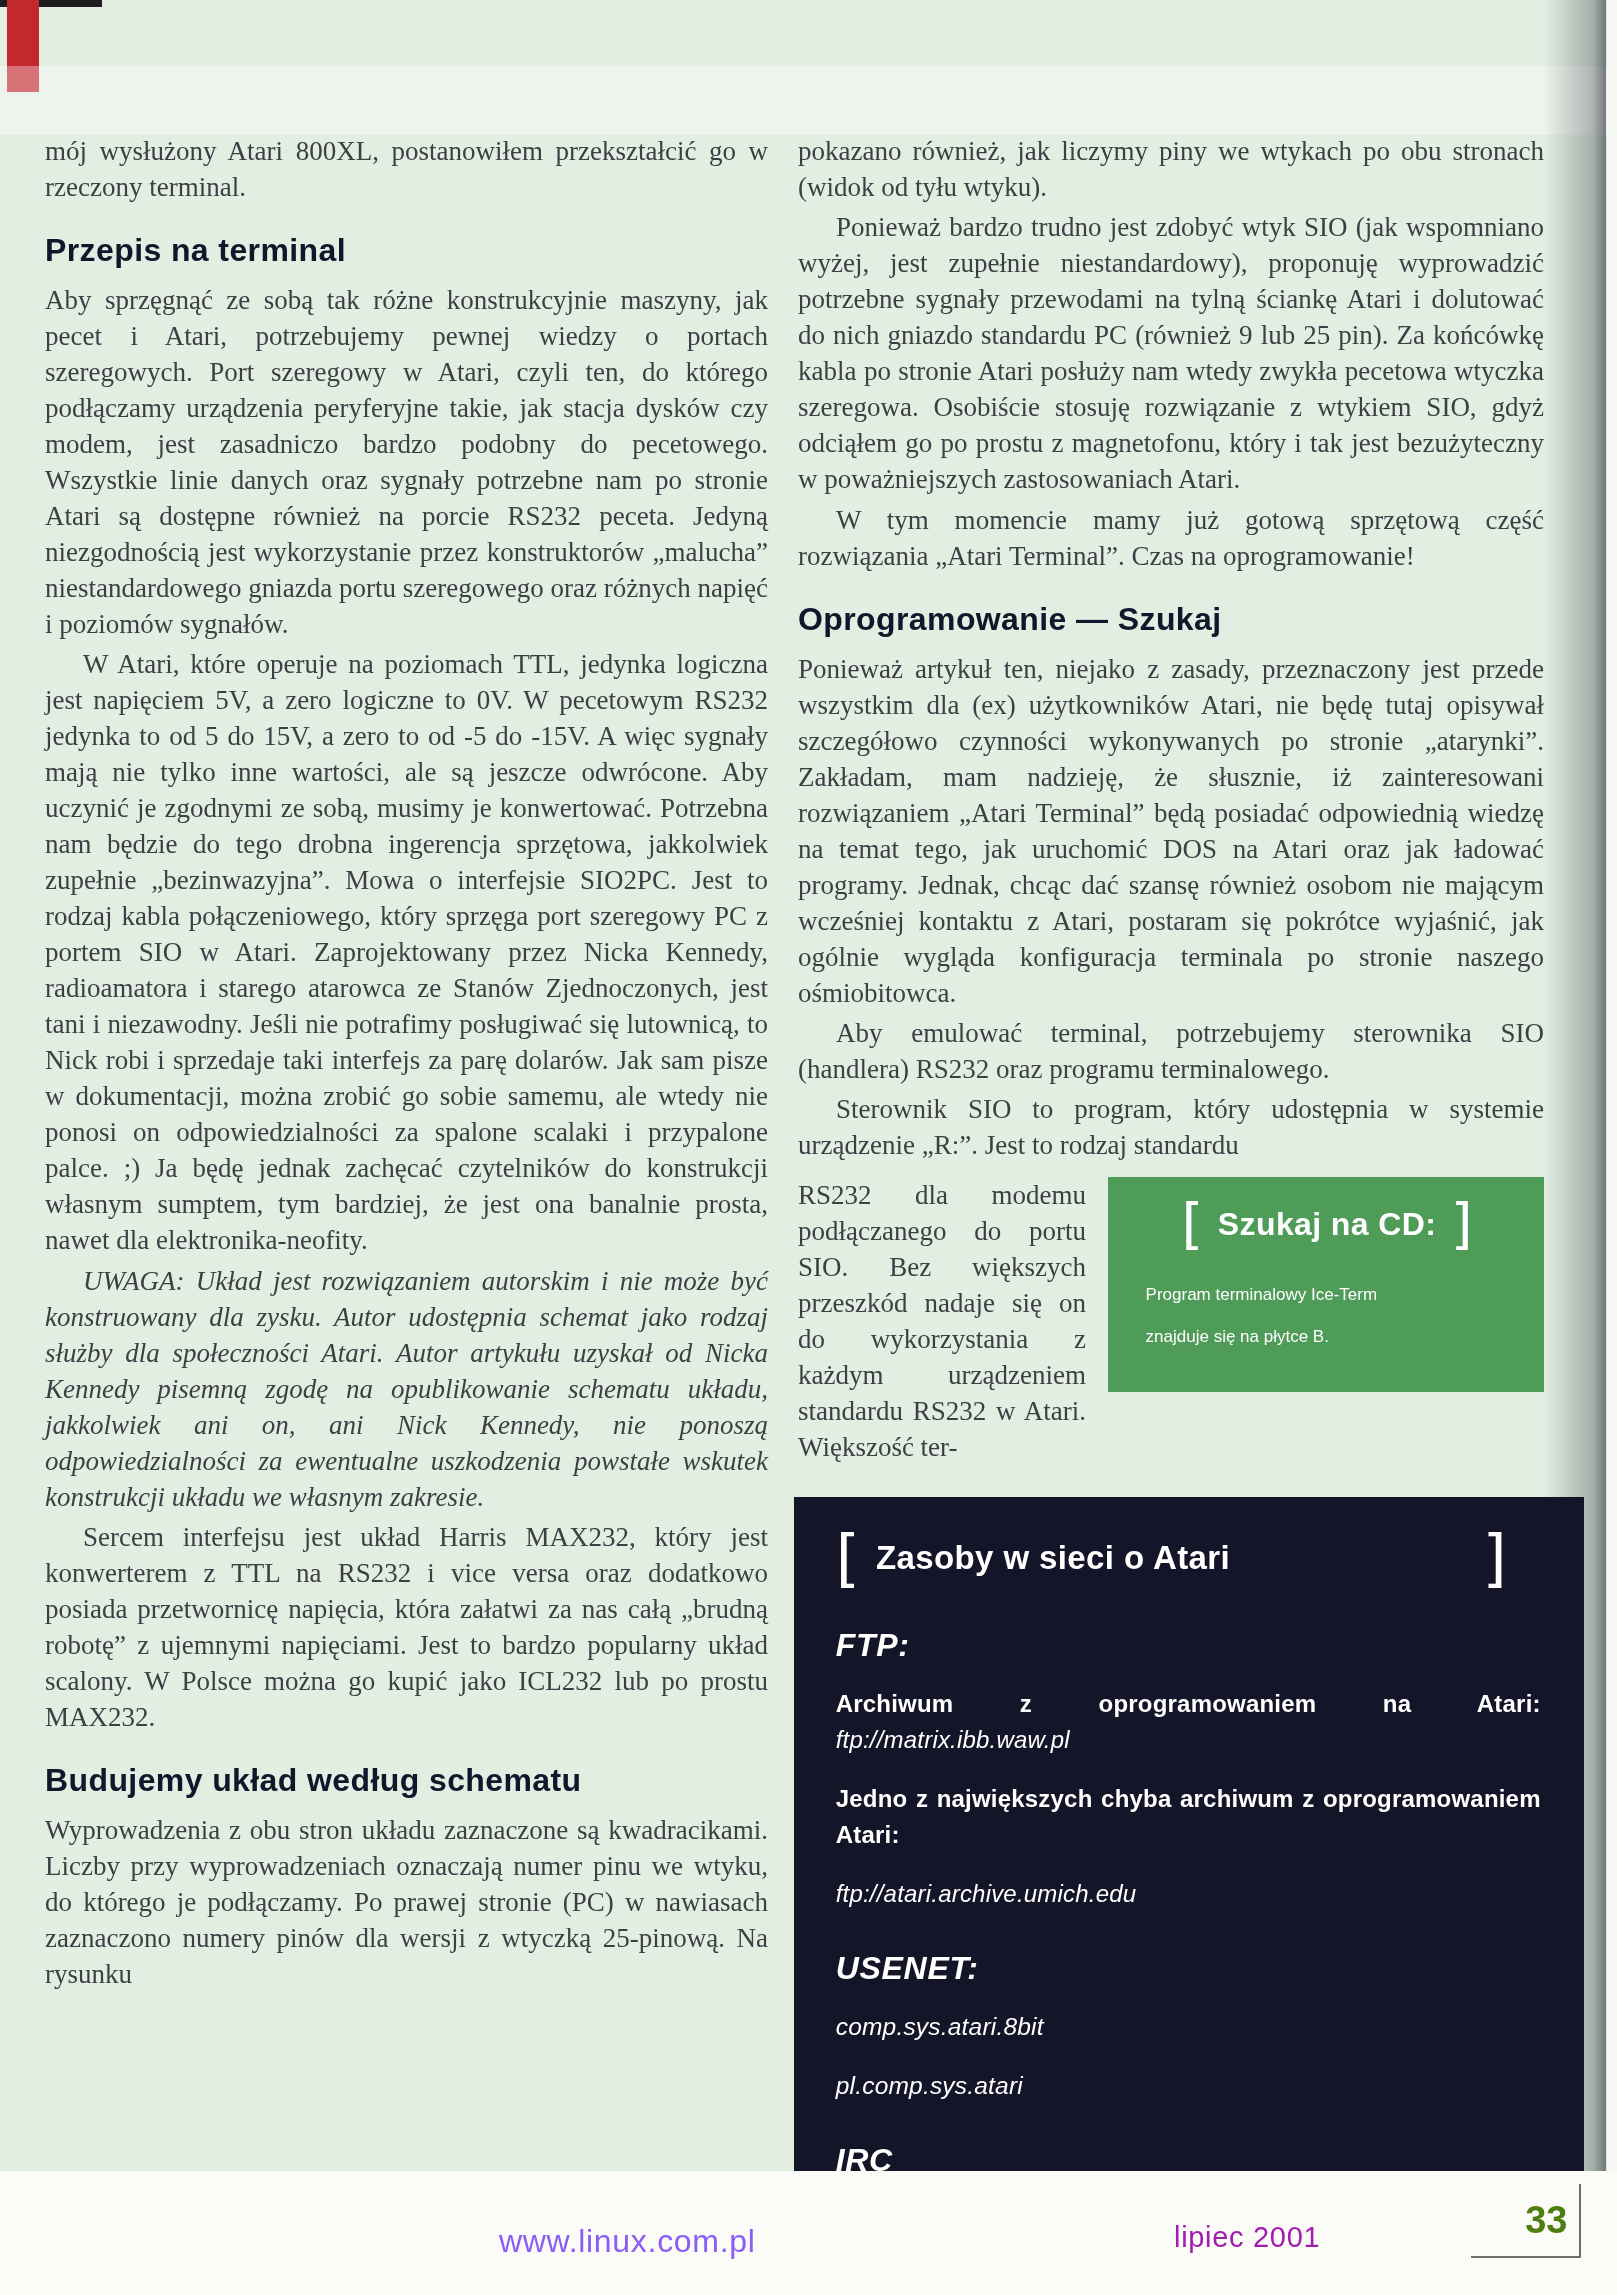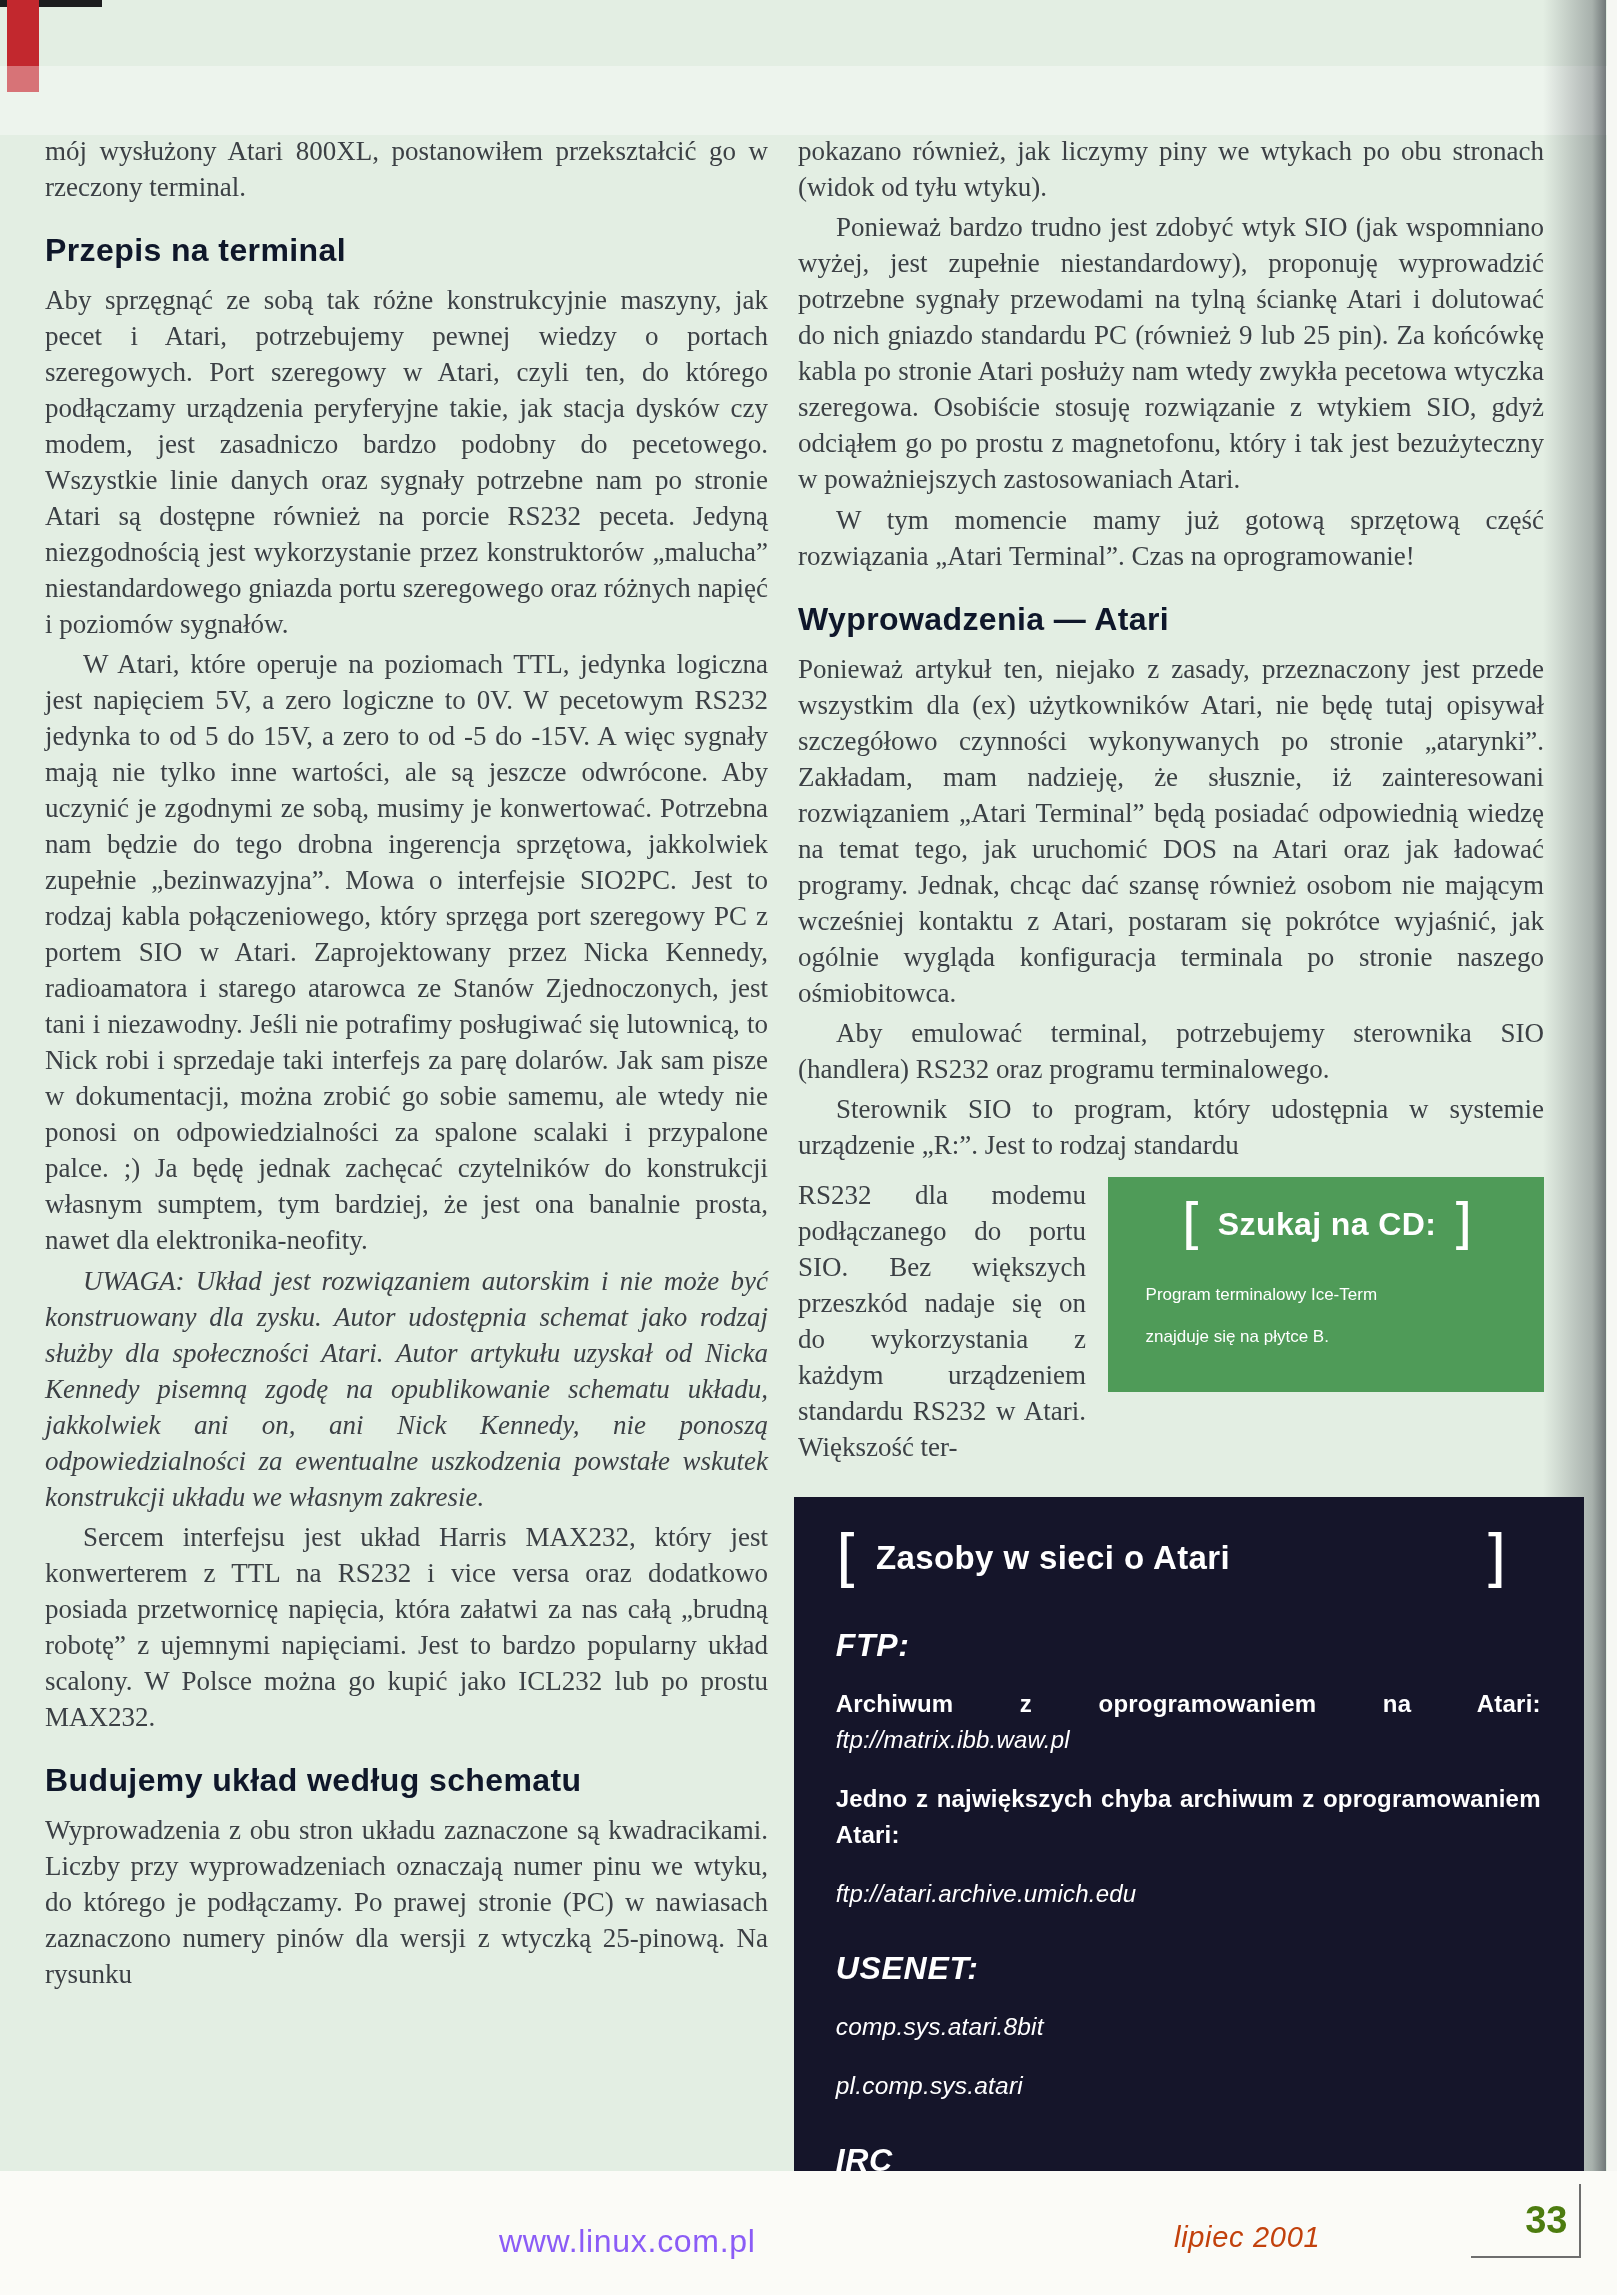--- a/index.html
+++ b/index.html
@@ -61,21 +61,21 @@
   .net-group-heading{font-size:32px;font-weight:bold;font-style:italic;margin-top:38px;letter-spacing:0.7px;}
   .net-item{font-size:24px;margin-top:23px;letter-spacing:0.2px;}
   .net-item .lbl{font-weight:bold;}
   .net-item .url{font-style:italic;}
   .net-item.plain{font-style:italic;font-size:24.5px;}
 
   
   .footer-site{position:absolute;left:499px;top:2223px;font-family:"Liberation Sans", sans-serif;
     font-size:32px;color:#8b5cf6;letter-spacing:0.7px;}
   .footer-date{position:absolute;left:1174px;top:2221px;font-family:"Liberation Sans", sans-serif;
-    font-size:29px;color:#c2410c;letter-spacing:0.7px;font-style:italic;}
+    font-size:29px;color:#a21caf;letter-spacing:0.7px;}
   .page-num-box{
     position:absolute;left:1471px;top:2184px;width:110px;height:74px;box-sizing:border-box;
     border-right:2.9px solid #6e6e6e;border-bottom:2.9px solid #6e6e6e;
     display:flex;align-items:center;justify-content:flex-end;padding-right:11.5px;
     font-family:"Liberation Sans", sans-serif;font-size:38px;font-weight:bold;color:#4d7c0f;
   }
 </style>
 </head>
 <body>
 
@@ -96,21 +96,21 @@
 
   <h2>Budujemy układ według schematu</h2>
   <p>Wyprowadzenia z obu stron układu zaznaczone są kwadracikami. Liczby przy wyprowadzeniach oznaczają numer pinu we wtyku, do którego je podłączamy. Po prawej stronie (PC) w nawiasach zaznaczono numery pinów dla wersji z wtyczką 25-pinową. Na rysunku</p>
 </div>
 
 <div class="col col-right">
   <p>pokazano również, jak liczymy piny we wtykach po obu stronach (widok od tyłu wtyku).</p>
   <p class="ind">Ponieważ bardzo trudno jest zdobyć wtyk SIO (jak wspomniano wyżej, jest zupełnie niestandardowy), proponuję wyprowadzić potrzebne sygnały przewodami na tylną ściankę Atari i dolutować do nich gniazdo standardu PC (również 9 lub 25 pin). Za końcówkę kabla po stronie Atari posłuży nam wtedy zwykła pecetowa wtyczka szeregowa. Osobiście stosuję rozwiązanie z wtykiem SIO, gdyż odciąłem go po prostu z magnetofonu, który i tak jest bezużyteczny w poważniejszych zastosowaniach Atari.</p>
   <p class="ind">W tym momencie mamy już gotową sprzętową część rozwiązania „Atari Terminal”. Czas na oprogramowanie!</p>
 
-  <h2>Wyprowadzenia — Atari</h2>
+  <h2>Oprogramowanie — Szukaj</h2>
   <p>Ponieważ artykuł ten, niejako z zasady, przeznaczony jest przede wszystkim dla (ex) użytkowników Atari, nie będę tutaj opisywał szczegółowo czynności wykonywanych po stronie „atarynki”. Zakładam, mam nadzieję, że słusznie, iż zainteresowani rozwiązaniem „Atari Terminal” będą posiadać odpowiednią wiedzę na temat tego, jak uruchomić DOS na Atari oraz jak ładować programy. Jednak, chcąc dać szansę również osobom nie mającym wcześniej kontaktu z Atari, postaram się pokrótce wyjaśnić, jak ogólnie wygląda konfiguracja terminala po stronie naszego ośmiobitowca.</p>
   <p class="ind">Aby emulować terminal, potrzebujemy sterownika SIO (handlera) RS232 oraz programu terminalowego.</p>
   <p class="ind">Sterownik SIO to program, który udostępnia w systemie urządzenie „R:”. Jest to rodzaj standardu</p>
 
   <div class="wrap-row">
     <div class="narrow">RS232 dla modemu podłączanego do portu SIO. Bez większych przeszkód nadaje się on do wykorzystania z każdym urządzeniem standardu RS232 w Atari. Większość ter-</div>
 
     <aside class="cd-box">
       <div class="cd-title-row">
         <span class="bracket cd-bracket">[</span>

